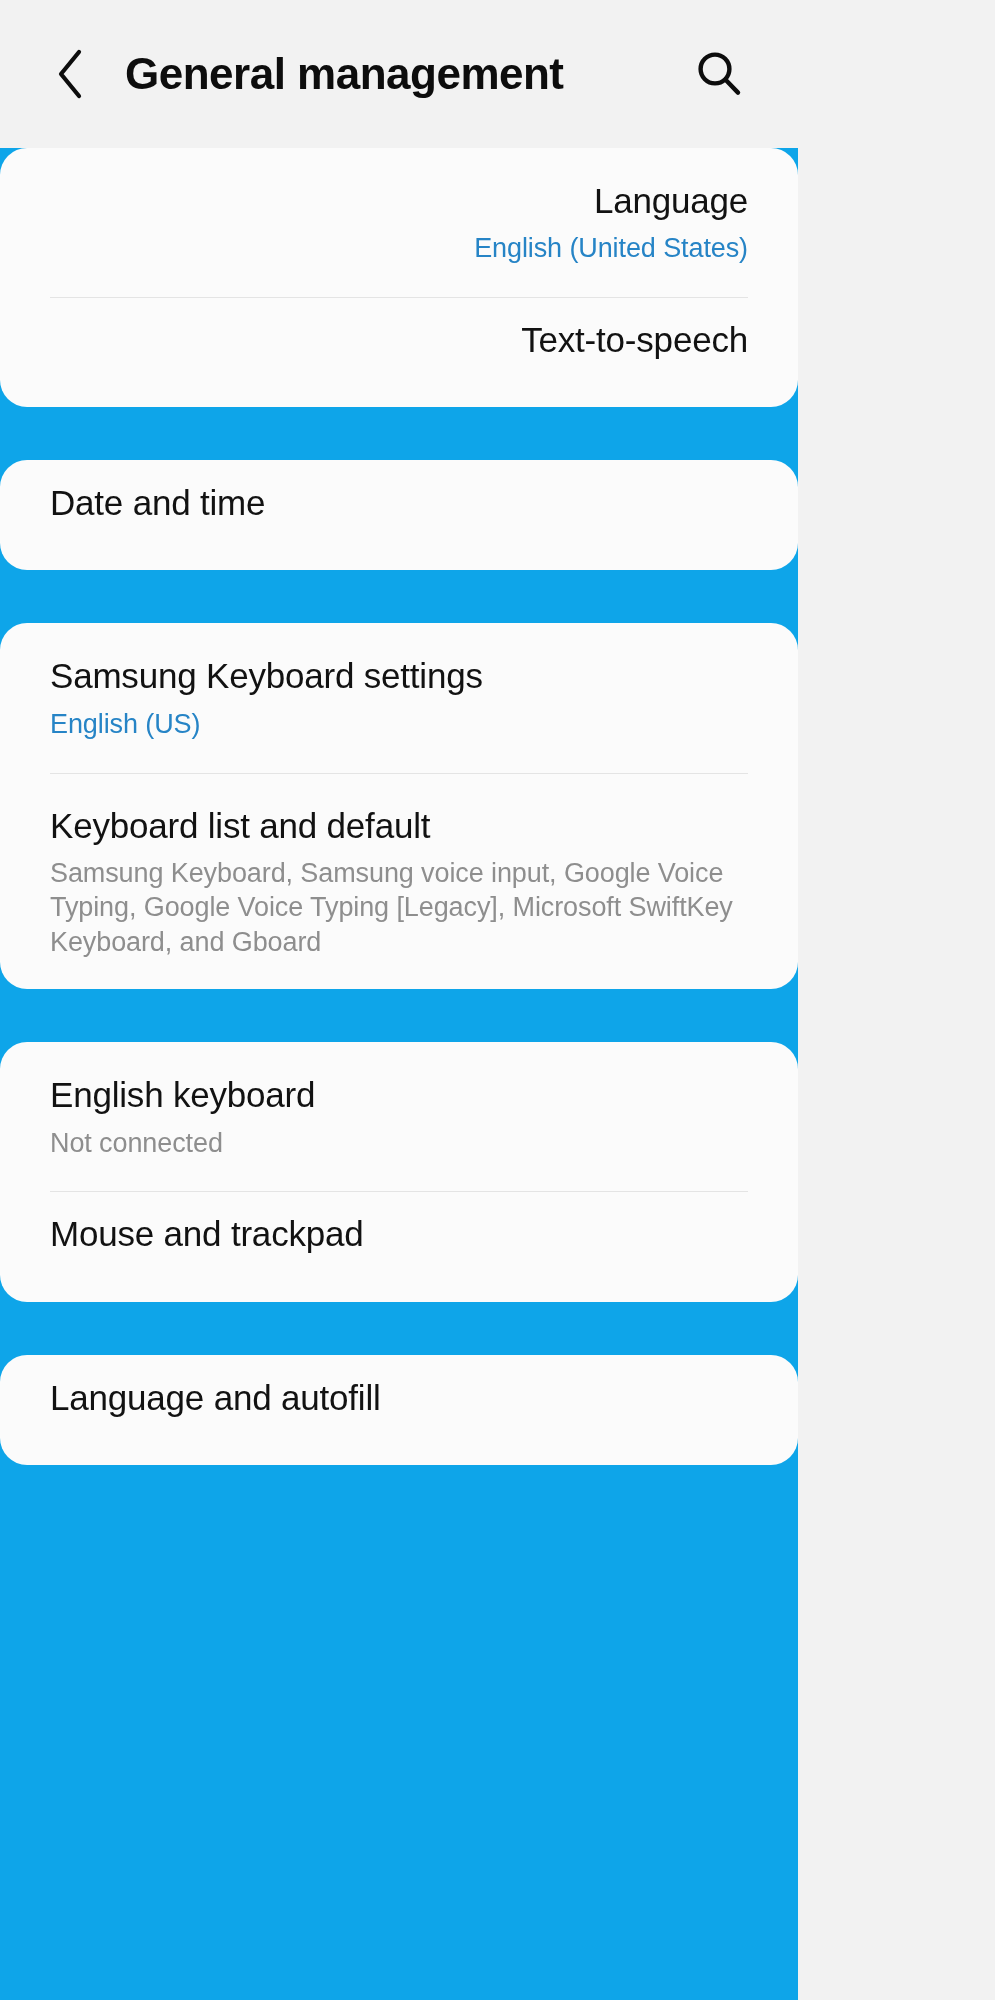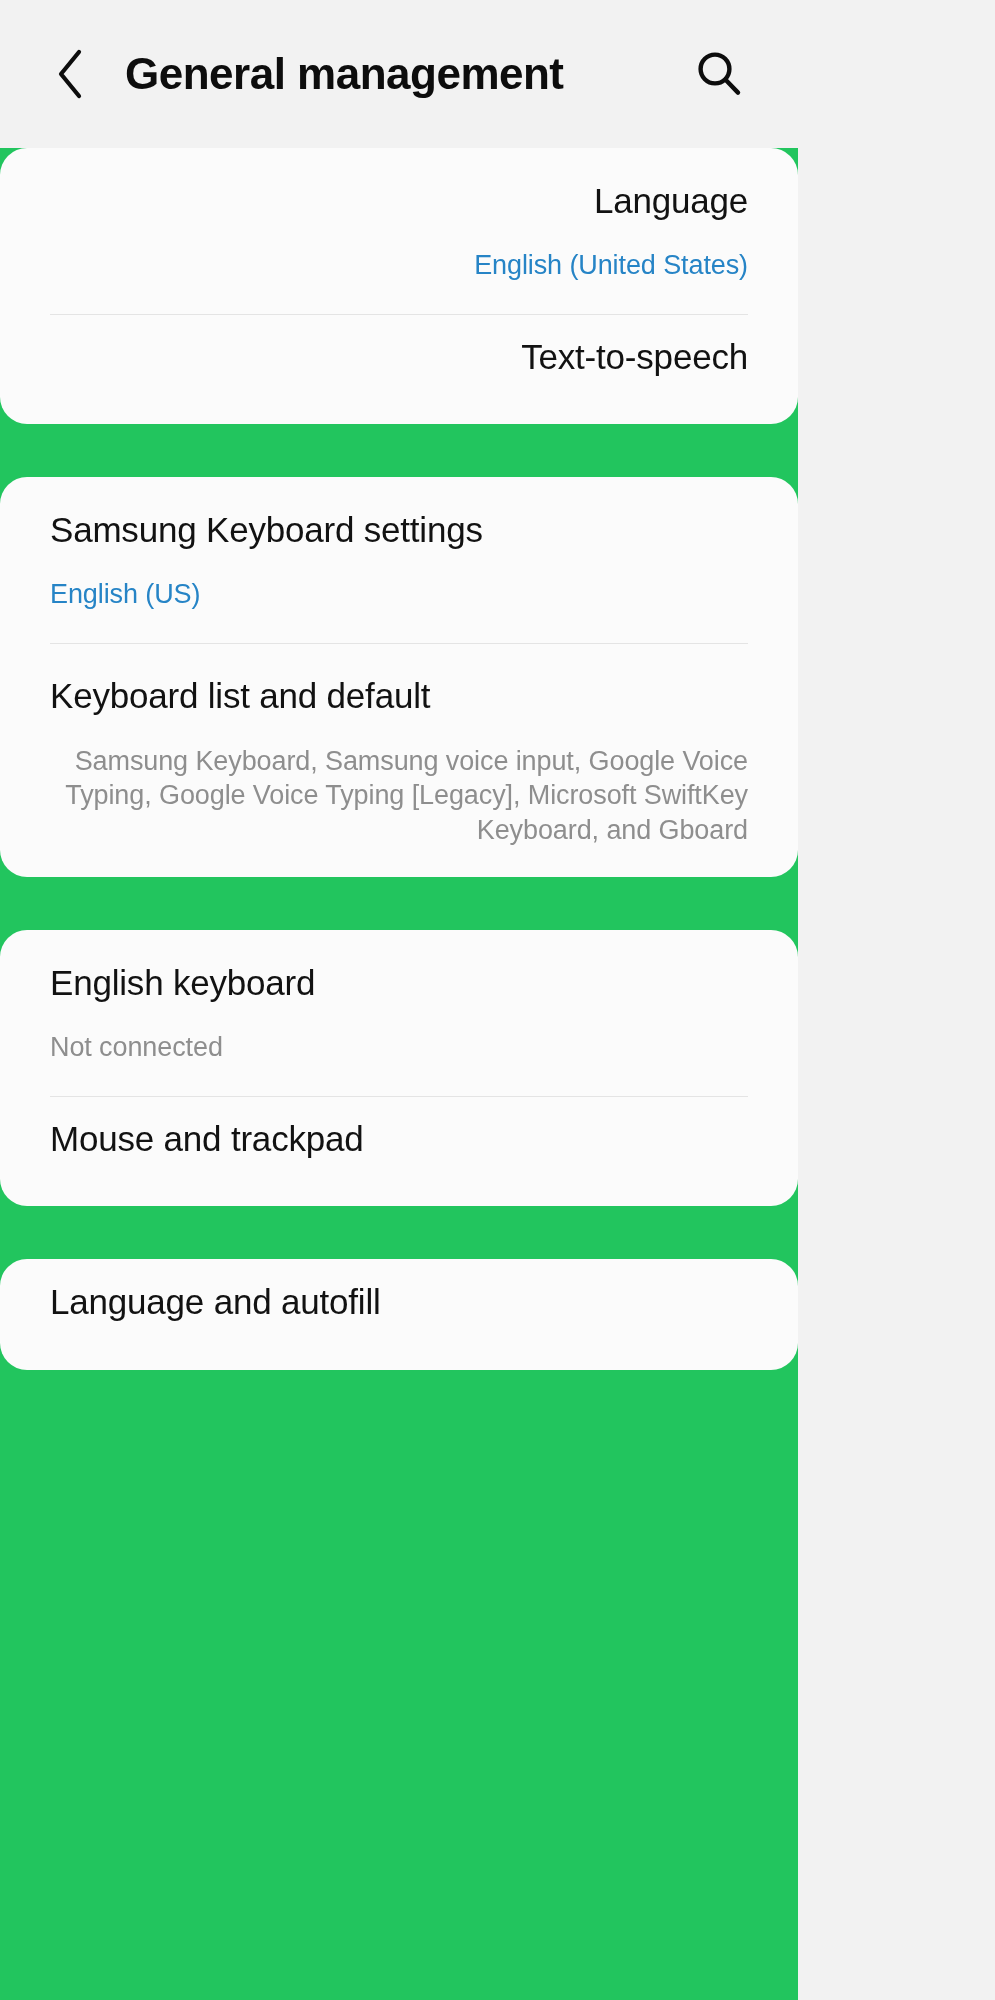--- a/index.html
+++ b/index.html
@@ -14,21 +14,21 @@
     background: #f2f2f2;
     font-family: "Liberation Sans", "DejaVu Sans", sans-serif;
     -webkit-font-smoothing: antialiased;
     overflow: hidden;
   }
 
   .screen {
     position: relative;
     width: 798px;
     height: 2000px;
-    background: #22c55e;
+    background: #0ea5e9;
     overflow: hidden;
   }
 
   
   .appbar {
     position: relative;
     height: 148px;
     display: flex;
     align-items: center;
     padding: 0 34px 0 40px;
@@ -111,28 +111,28 @@
     font-weight: 400;
     color: #121212;
     line-height: 1.32;
     letter-spacing: -0.2px;
   }
 
   .row-sub {
     font-size: 27px;
     font-weight: 400;
     line-height: 1.33;
-    margin-top: 24px;
+    margin-top: 7px;
     letter-spacing: -0.1px;
   }
 
   .row-sub.accent { color: #2684c6; }
   .row-sub.muted  { color: #8e8e8e; }
 
-  .row-sub.multi { line-height: 1.28; max-width: 700px; text-align: right; }
+  .row-sub.multi { line-height: 1.28; max-width: 700px; }
   .row.single { padding-top: 20px;  padding-bottom: 44px; }
 </style>
 </head>
 <body>
 
 <div class="screen">
 
   <div class="appbar">
 
     <div class="back-btn">
@@ -160,20 +160,25 @@
     <div class="card first">
       <div class="row">
         <div class="row-title">Language</div>
         <div class="row-sub accent">English (United States)</div>
       </div>
       <div class="row single">
         <div class="row-title">Text-to-speech</div>
       </div>
     </div>
 
+    <div class="card">
+      <div class="row single">
+        <div class="row-title">Date and time</div>
+      </div>
+    </div>
 
     <div class="card">
       <div class="row">
         <div class="row-title">Samsung Keyboard settings</div>
         <div class="row-sub accent">English (US)</div>
       </div>
       <div class="row">
         <div class="row-title">Keyboard list and default</div>
         <div class="row-sub muted multi">Samsung Keyboard, Samsung voice input, Google Voice Typing, Google Voice Typing [Legacy], Microsoft SwiftKey Keyboard, and Gboard</div>
       </div>

